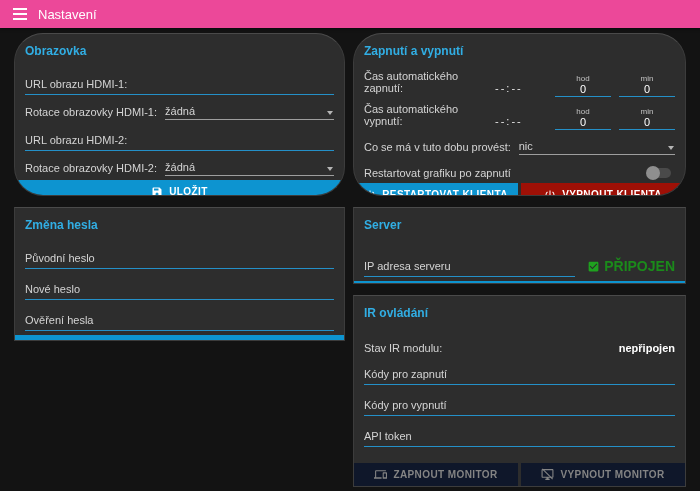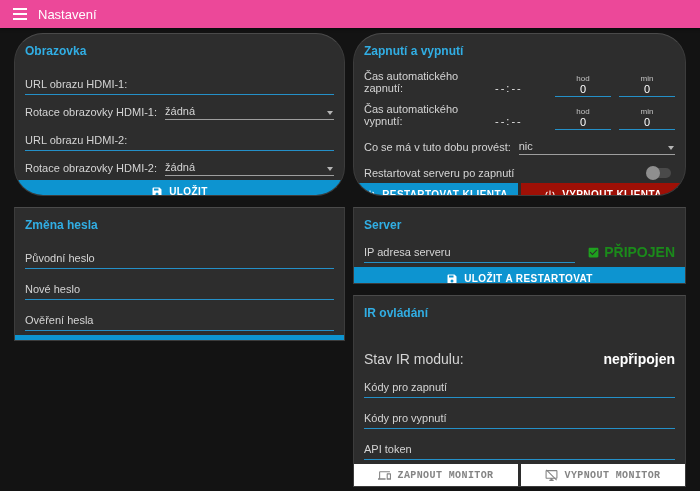--- a/index.html
+++ b/index.html
@@ -57,48 +57,48 @@
 
   
   .btn-row { display:flex; gap:3px; margin-top:auto; }
   .btn {
     flex:1; height:23px; display:flex; align-items:center; justify-content:center; gap:6px;
     background:#0d94d0; color:#fff; border:none; font-family:inherit;
     font-size:10px; font-weight:bold; letter-spacing:.4px; cursor:pointer;
   }
   .btn svg { flex:0 0 auto; }
   .btn-danger { background:#9e1006; }
-  .btn-disabled { background:#ffffff; color:#848484; cursor:default;font-family:Liberation Mono, monospace; }
+  .btn-disabled { background:#0f172a; color:#848484; cursor:default; }
   .btn-disabled svg { fill:#848484; }
 
   
   .time-row { display:flex; align-items:flex-end; margin-top:6px; font-size:11px; }
   .time-row .tlabel { flex:1; padding-bottom:3px; }
   .time-display { width:52px; padding-bottom:3px; letter-spacing:2px; color:#e6e6e6; }
   .num-box { width:56px; margin-left:8px; border-bottom:1px solid #2490c8; padding-bottom:1px; }
   .num-box .unit { display:block; text-align:center; font-size:8px; color:#c2c2c2; line-height:9px; }
   .num-box input {
     width:100%; background:transparent; border:none; outline:none; text-align:center;
     color:#fff; font-size:11px; font-family:inherit;
   }
 
   .toggle-row { display:flex; align-items:center; justify-content:space-between; margin-top:12px; font-size:11px; }
   .toggle { position:relative; width:24px; height:10px; background:#4a4a4a; border-radius:5px; margin-right:4px; cursor:pointer; }
   .toggle .knob { position:absolute; left:-1px; top:-2px; width:14px; height:14px; border-radius:50%; background:#8f8f8f; }
 
   
-  .server-row { display:flex; align-items:flex-end; gap:12px; margin-top:4px; }
+  .server-row { display:flex; align-items:flex-end; gap:12px; margin-top:18px; }
   .ip-field { flex:1; margin-top:0; }
   .status-connected {
     display:flex; align-items:center; gap:4px; color:#1b8a1b;
     font-size:14px; font-weight:bold; padding-bottom:3px; white-space:nowrap;
   }
 
   
-  .kv-row { display:flex; align-items:center; justify-content:space-between; margin-top:25px; font-size:14px; }
+  .kv-row { display:flex; align-items:center; justify-content:space-between; margin-top:16px; font-size:11px; }
   .kv-value { color:#fff; font-weight:bold; }
 </style>
 </head>
 <body>
 
 <div class="app-header">
   <div class="hamburger">
     <span></span>
       <span></span>
       <span></span>
@@ -203,21 +203,21 @@
 
         <div class="select-row">
           <span class="select-label">Co se má v tuto dobu provést:</span>
           <div class="select-box">
             <span>nic</span>
             <span class="caret"></span>
           </div>
         </div>
 
         <div class="toggle-row">
-          <span>Restartovat serveru po zapnutí</span>
+          <span>Restartovat grafiku po zapnutí</span>
           <div class="toggle">
               <div class="knob"></div>
             </div>
         </div>
       </div>
 
       <div class="btn-row">
         <button class="btn">
           <svg viewBox="0 0 24 24" width="12" height="12" fill="#fff">
               <path d="M13 3h-2v10h2V3zm4.83 2.17l-1.42 1.42A6.92 6.92 0 0 1 19 12c0 3.87-3.13 7-7 7A6.995 6.995 0 0 1 7.58 6.58L6.17 5.17A8.932 8.932 0 0 0 3 12a9 9 0 0 0 18 0c0-2.74-1.23-5.18-3.17-6.83z"></path>

